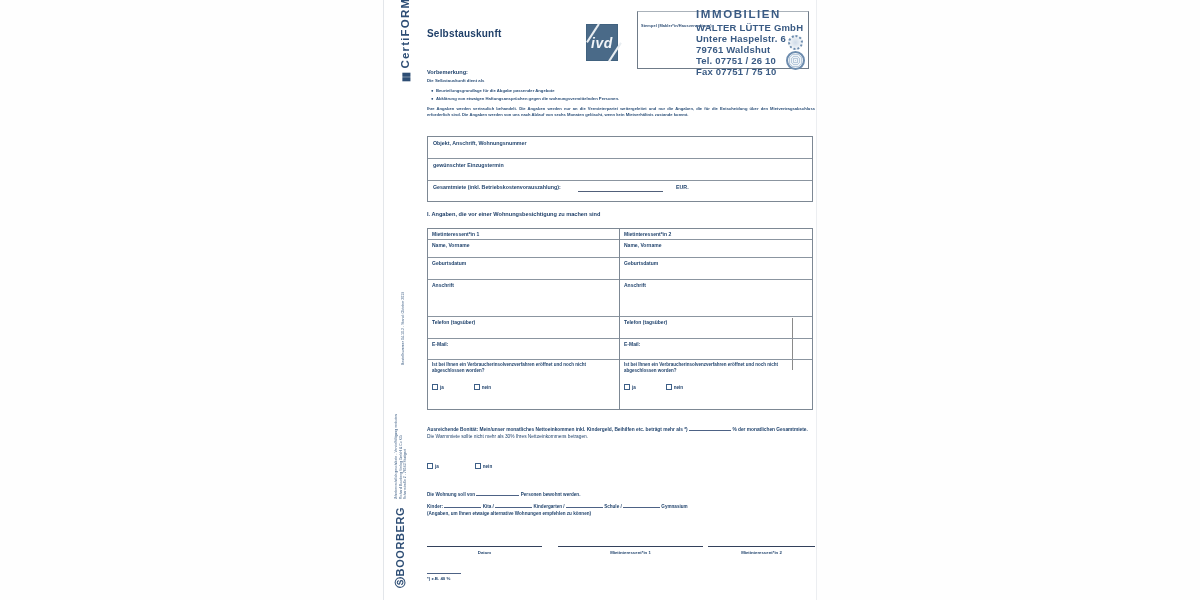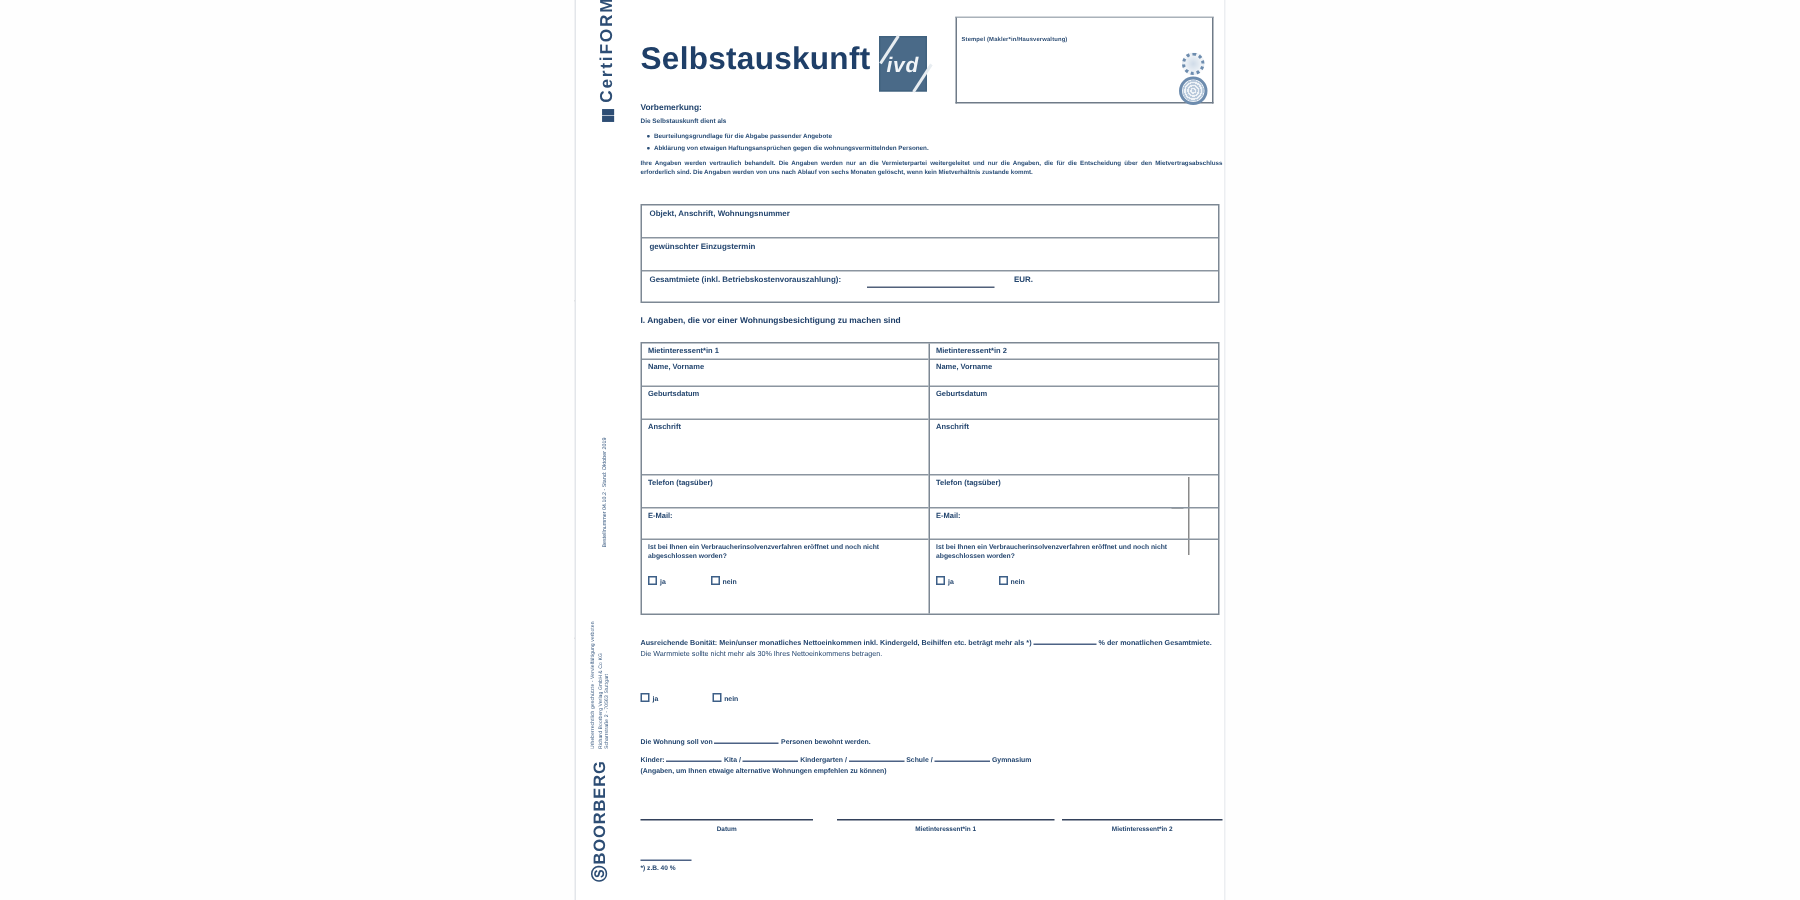--- a/index.html
+++ b/index.html
@@ -79,21 +79,21 @@
   #tickv1 { left:409px; top:318px; height:52px; }
 
   
   #page {
     position:absolute; left: 38px; top: 0; right: 9px; bottom: 0;
   }
 
   
   #title {
     position:absolute; left:6px; top:28px;
-    font-size:21px; font-weight:700; letter-spacing:.2px;
+    font-size:10px; font-weight:700; letter-spacing:.2px;
     color:#1f3f68;
   }
   #ivd-logo {
     position:absolute; left:165px; top:24px;
     width:32px; height:37px;
     background:#4a6a88;
     border:1px solid #41627f;
     color:#fff;
   }
   #ivd-logo .txt {
@@ -291,20 +291,28 @@
       <div id="title">Selbstauskunft</div>
 
       <div id="ivd-logo">
         <div class="slash1"></div>
         <div class="slash2"></div>
         <div class="txt">ivd</div>
       </div>
 
       <div id="stamp-box">
         <div id="stamp-label">Stempel (Makler*in/Hausverwaltung)</div>
+        <div id="stamp-text">
+          <span class="big">IMMOBILIEN</span><br>
+          <span>WALTER LÜTTE GmbH</span><br>
+          <span>Untere Haspelstr. 6</span><br>
+          <span>79761 Waldshut</span><br>
+          <span>Tel.  07751 / 26 10</span><br>
+          <span>Fax  07751 / 75 10</span>
+        </div>
         <div class="seal" id="seal1"></div>
         <div class="seal" id="seal2"></div>
       </div>
 
       <div id="pre-title">Vorbemerkung:</div>
       <div id="pre-sub">Die Selbstauskunft dient als</div>
       <div class="pre-bullet" id="pb0">
         <span class="dot">●</span><span>Beurteilungsgrundlage für die Abgabe passender Angebote</span>
       </div>
       <div class="pre-bullet" id="pb1">

